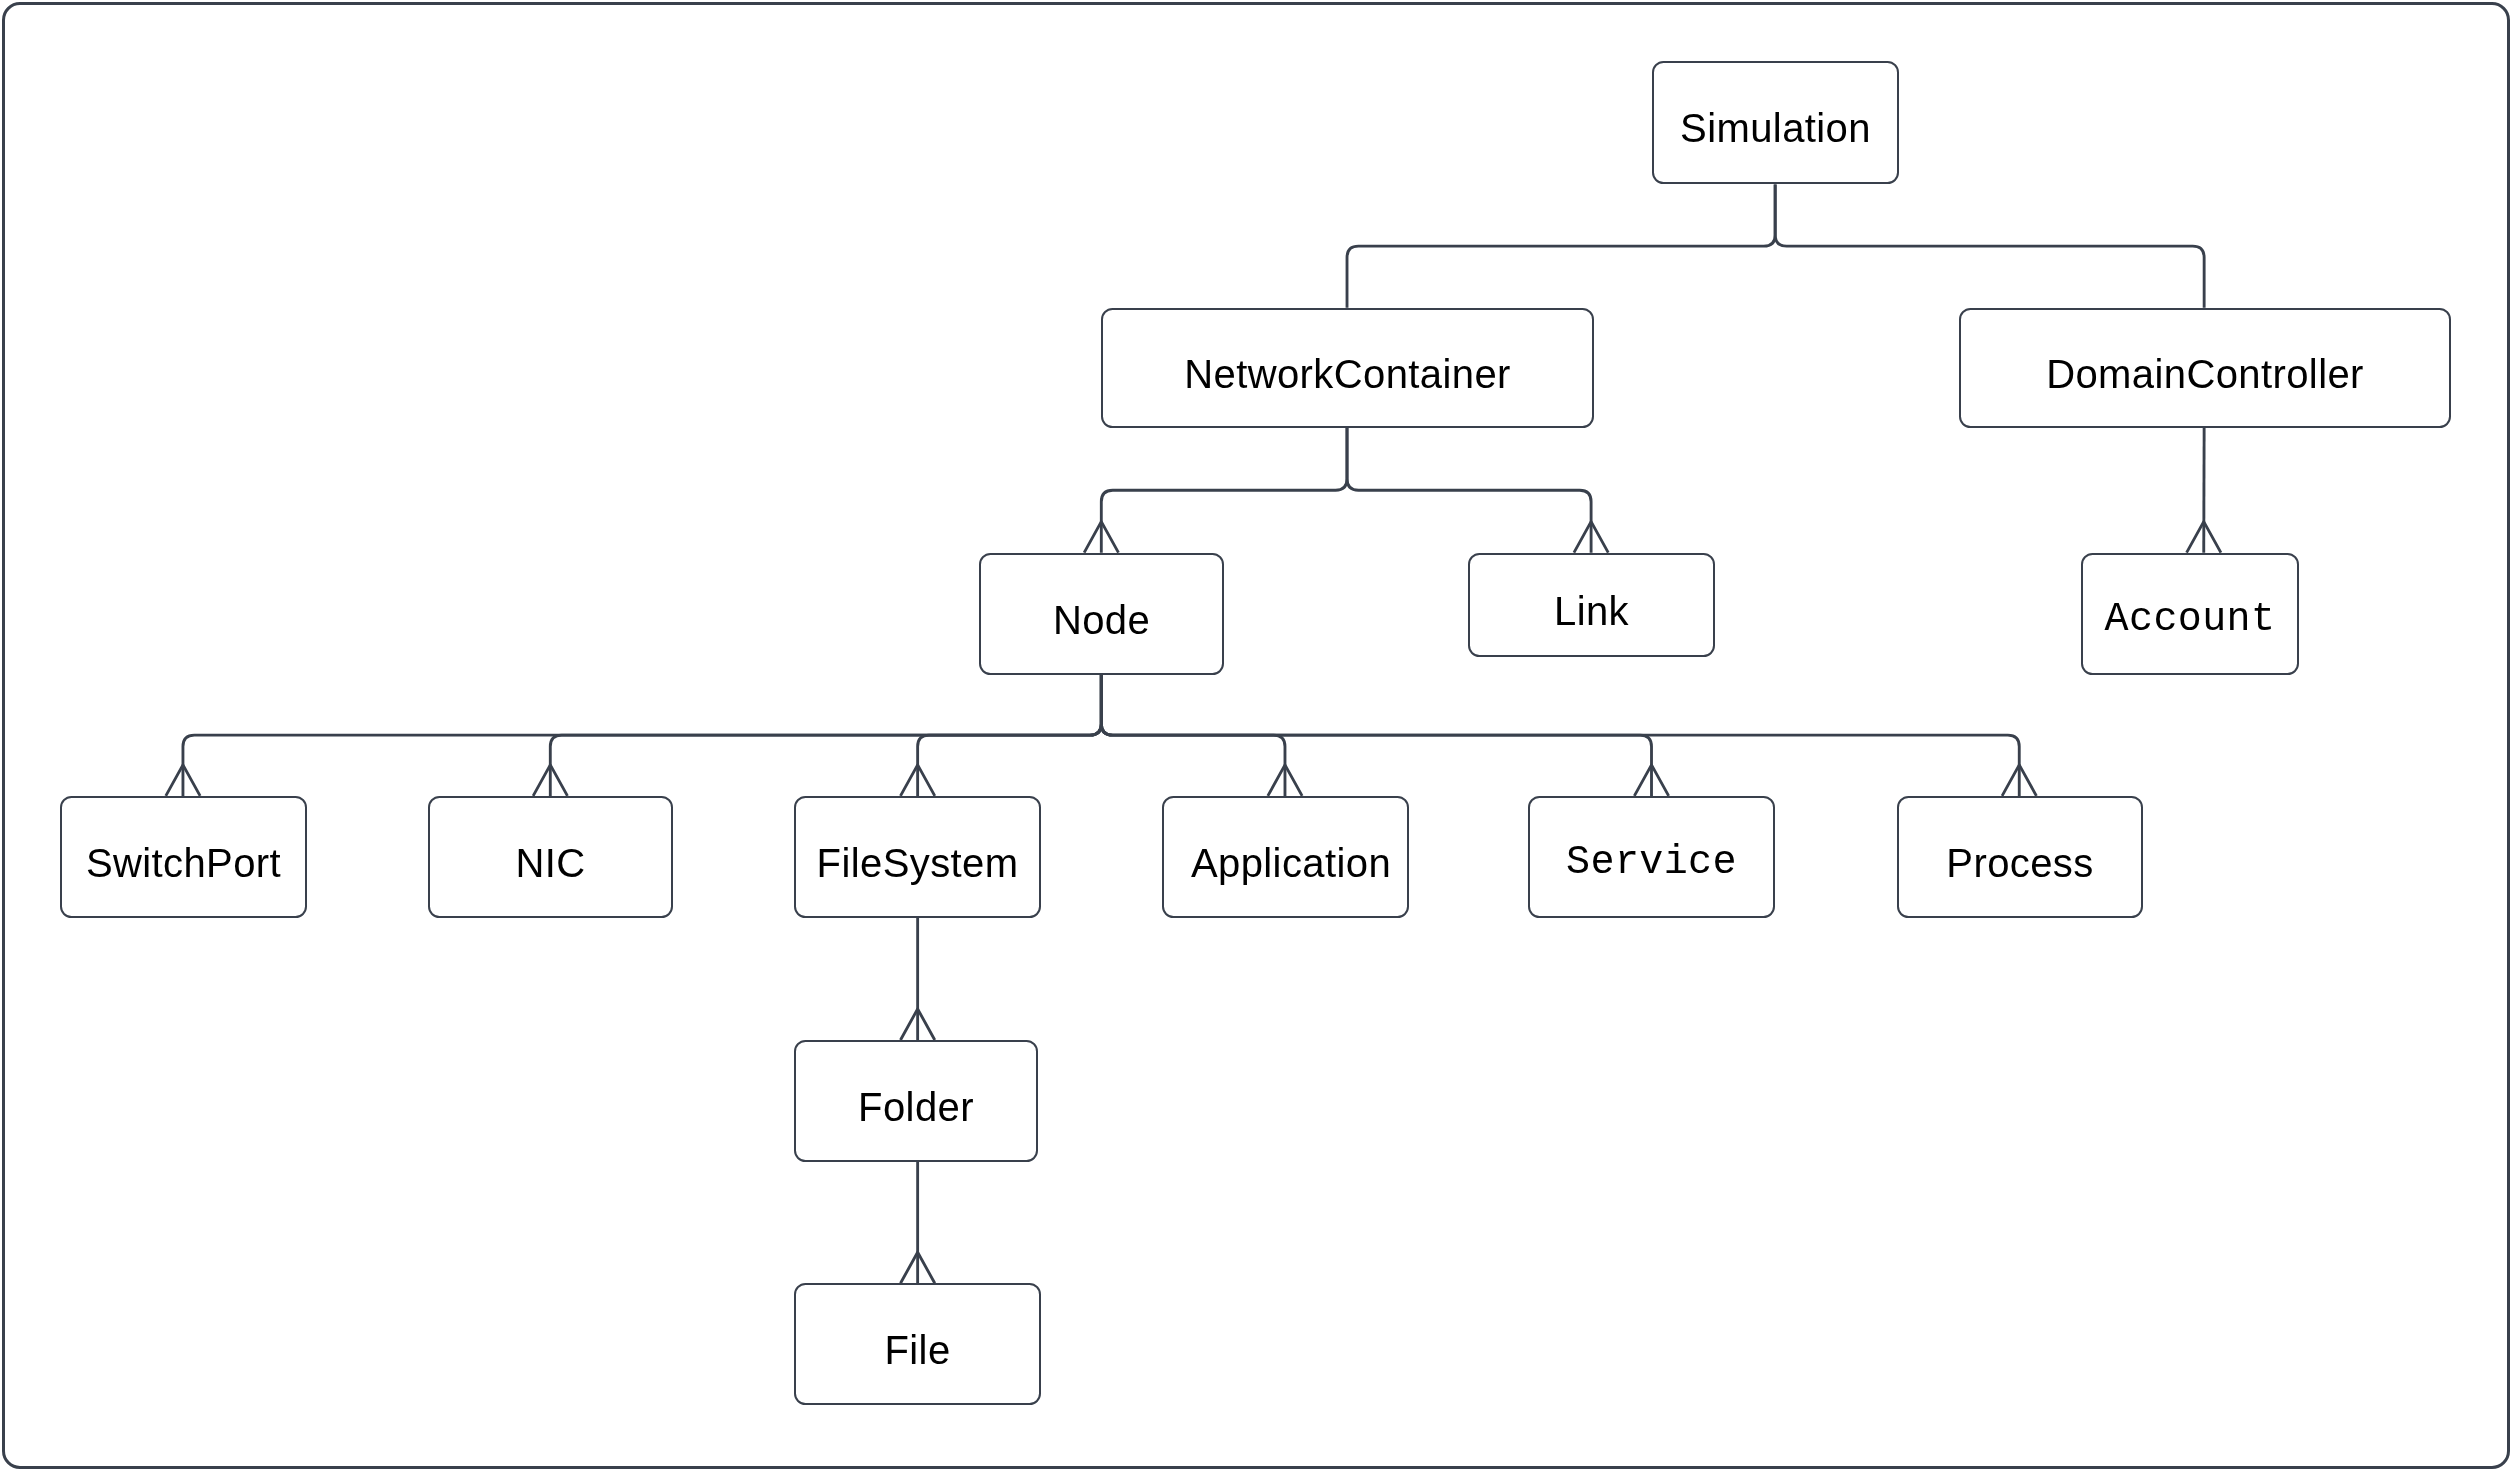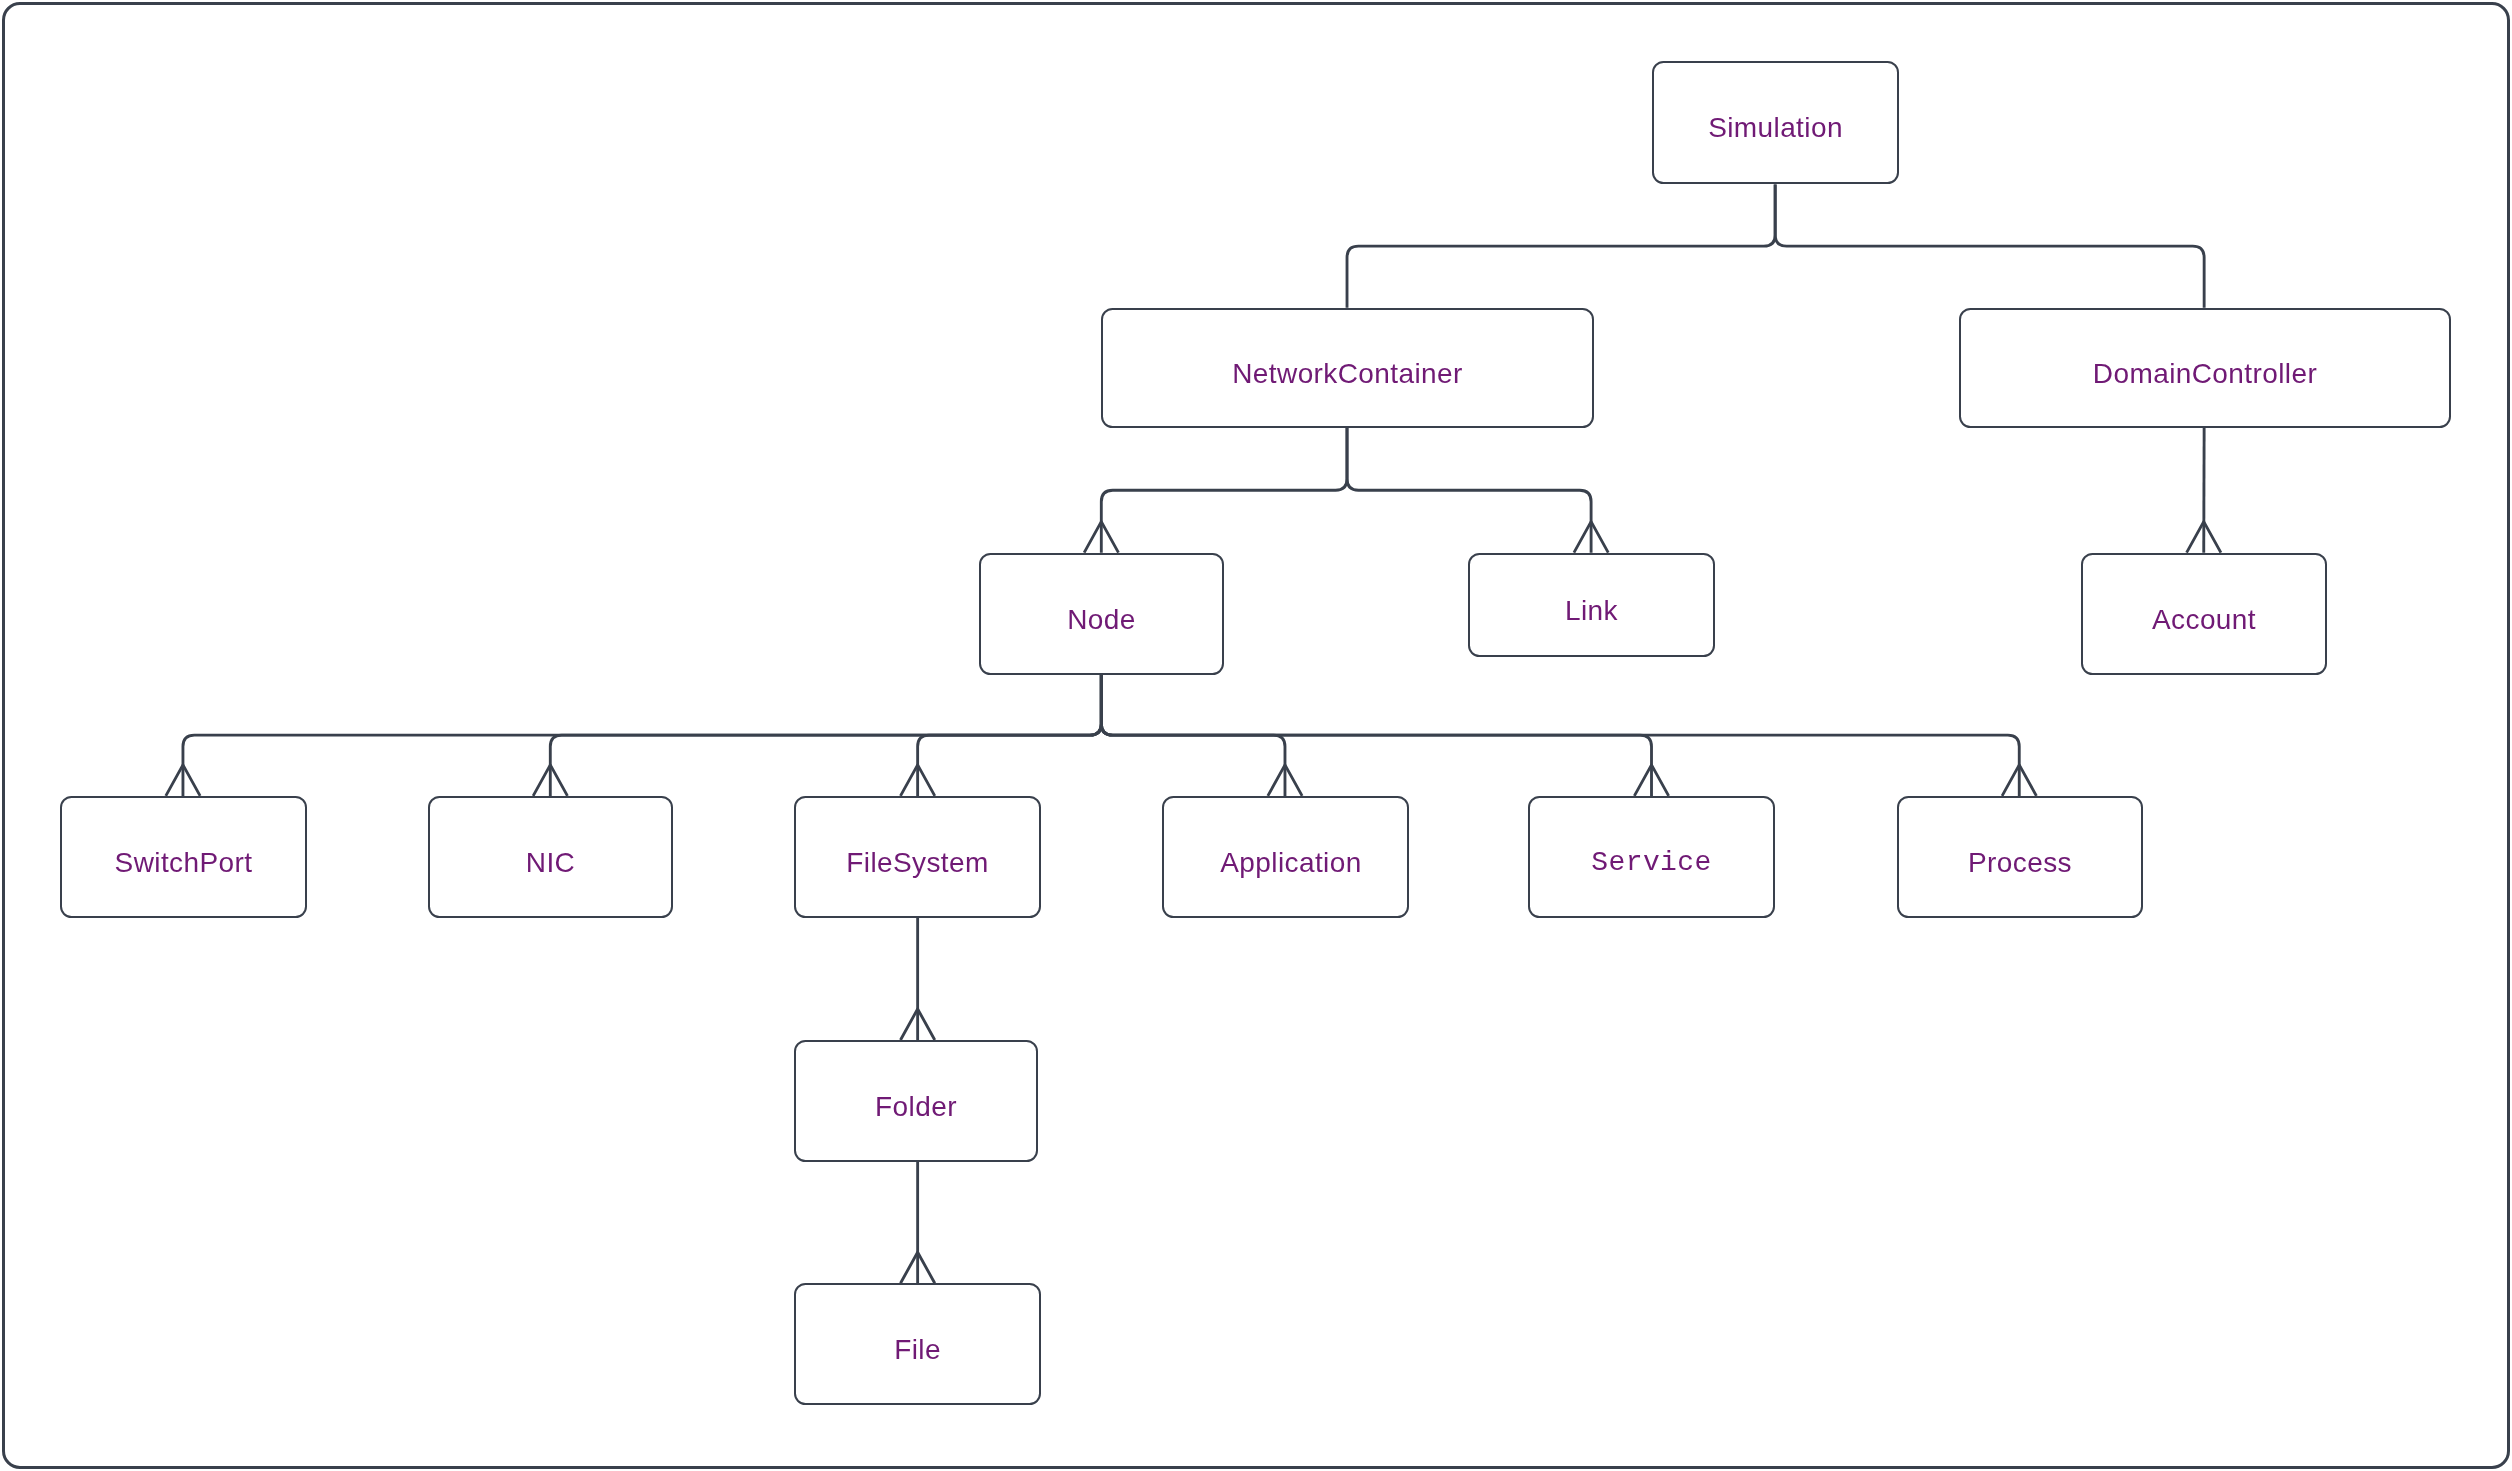--- a/index.html
+++ b/index.html
@@ -34,22 +34,22 @@
     position: absolute;
     box-sizing: border-box;
     background: #ffffff;
     border: 2.9px solid #39404c;
     border-radius: 11.4px;
     display: flex;
     align-items: center;
     justify-content: center;
   }
   .node-label {
-    color: #701a75;
-    font-size: 28px;
+    color: #000000;
+    font-size: 40px;
     line-height: 1;
     white-space: nowrap;
     letter-spacing: 0.4px;
     margin-top: 11px;
   }
 </style>
 </head>
 <body>
 
 <div id="diagram-canvas">
@@ -94,21 +94,21 @@
   </div>
 
   <div class="node-box" style="left:979px; top:553px; width:245px; height:122px;">
     <span class="node-label">Node</span>
   </div>
 
   <div class="node-box" style="left:1468px; top:553px; width:247px; height:104px;">
     <span class="node-label">Link</span>
   </div>
 
-  <div class="node-box" style="left:2081px; top:553px; width:246px; height:122px;">
+  <div class="node-box" style="left:2081px; top:553px; width:218px; height:122px;font-family:Liberation Mono, monospace;">
     <span class="node-label">Account</span>
   </div>
 
   <div class="node-box" style="left:60px;   top:796px; width:247px; height:122px;">
     <span class="node-label">SwitchPort</span>
   </div>
 
   <div class="node-box" style="left:428px;  top:796px; width:245px; height:122px;">
     <span class="node-label">NIC</span>
   </div>

